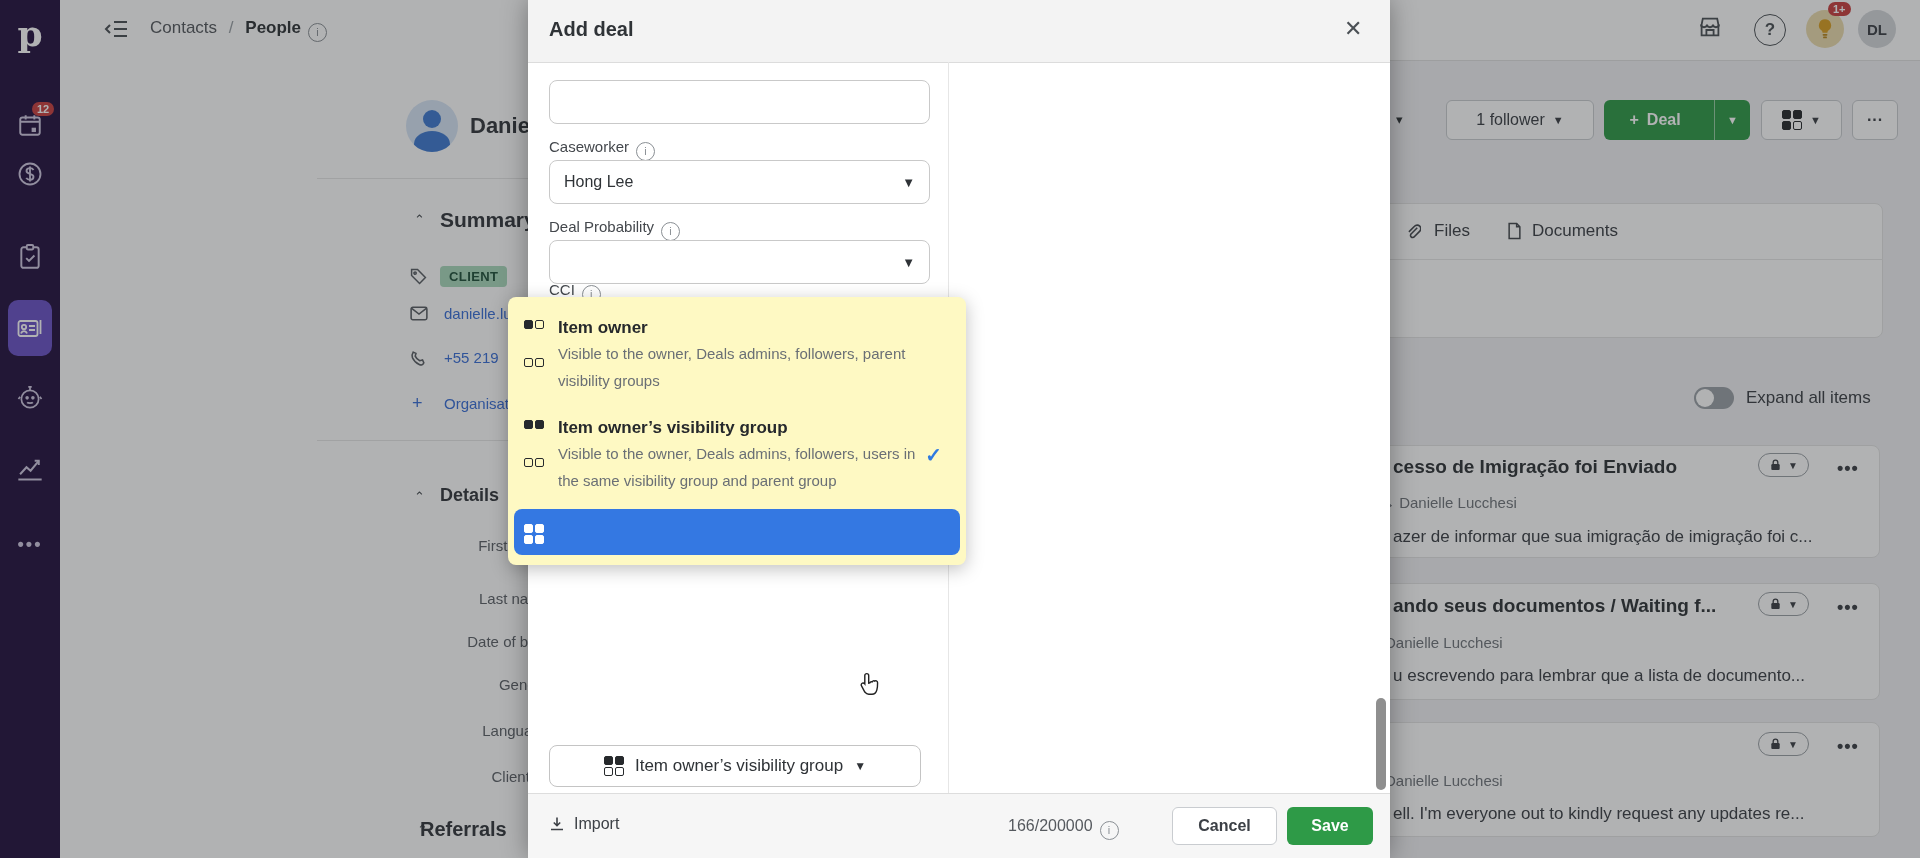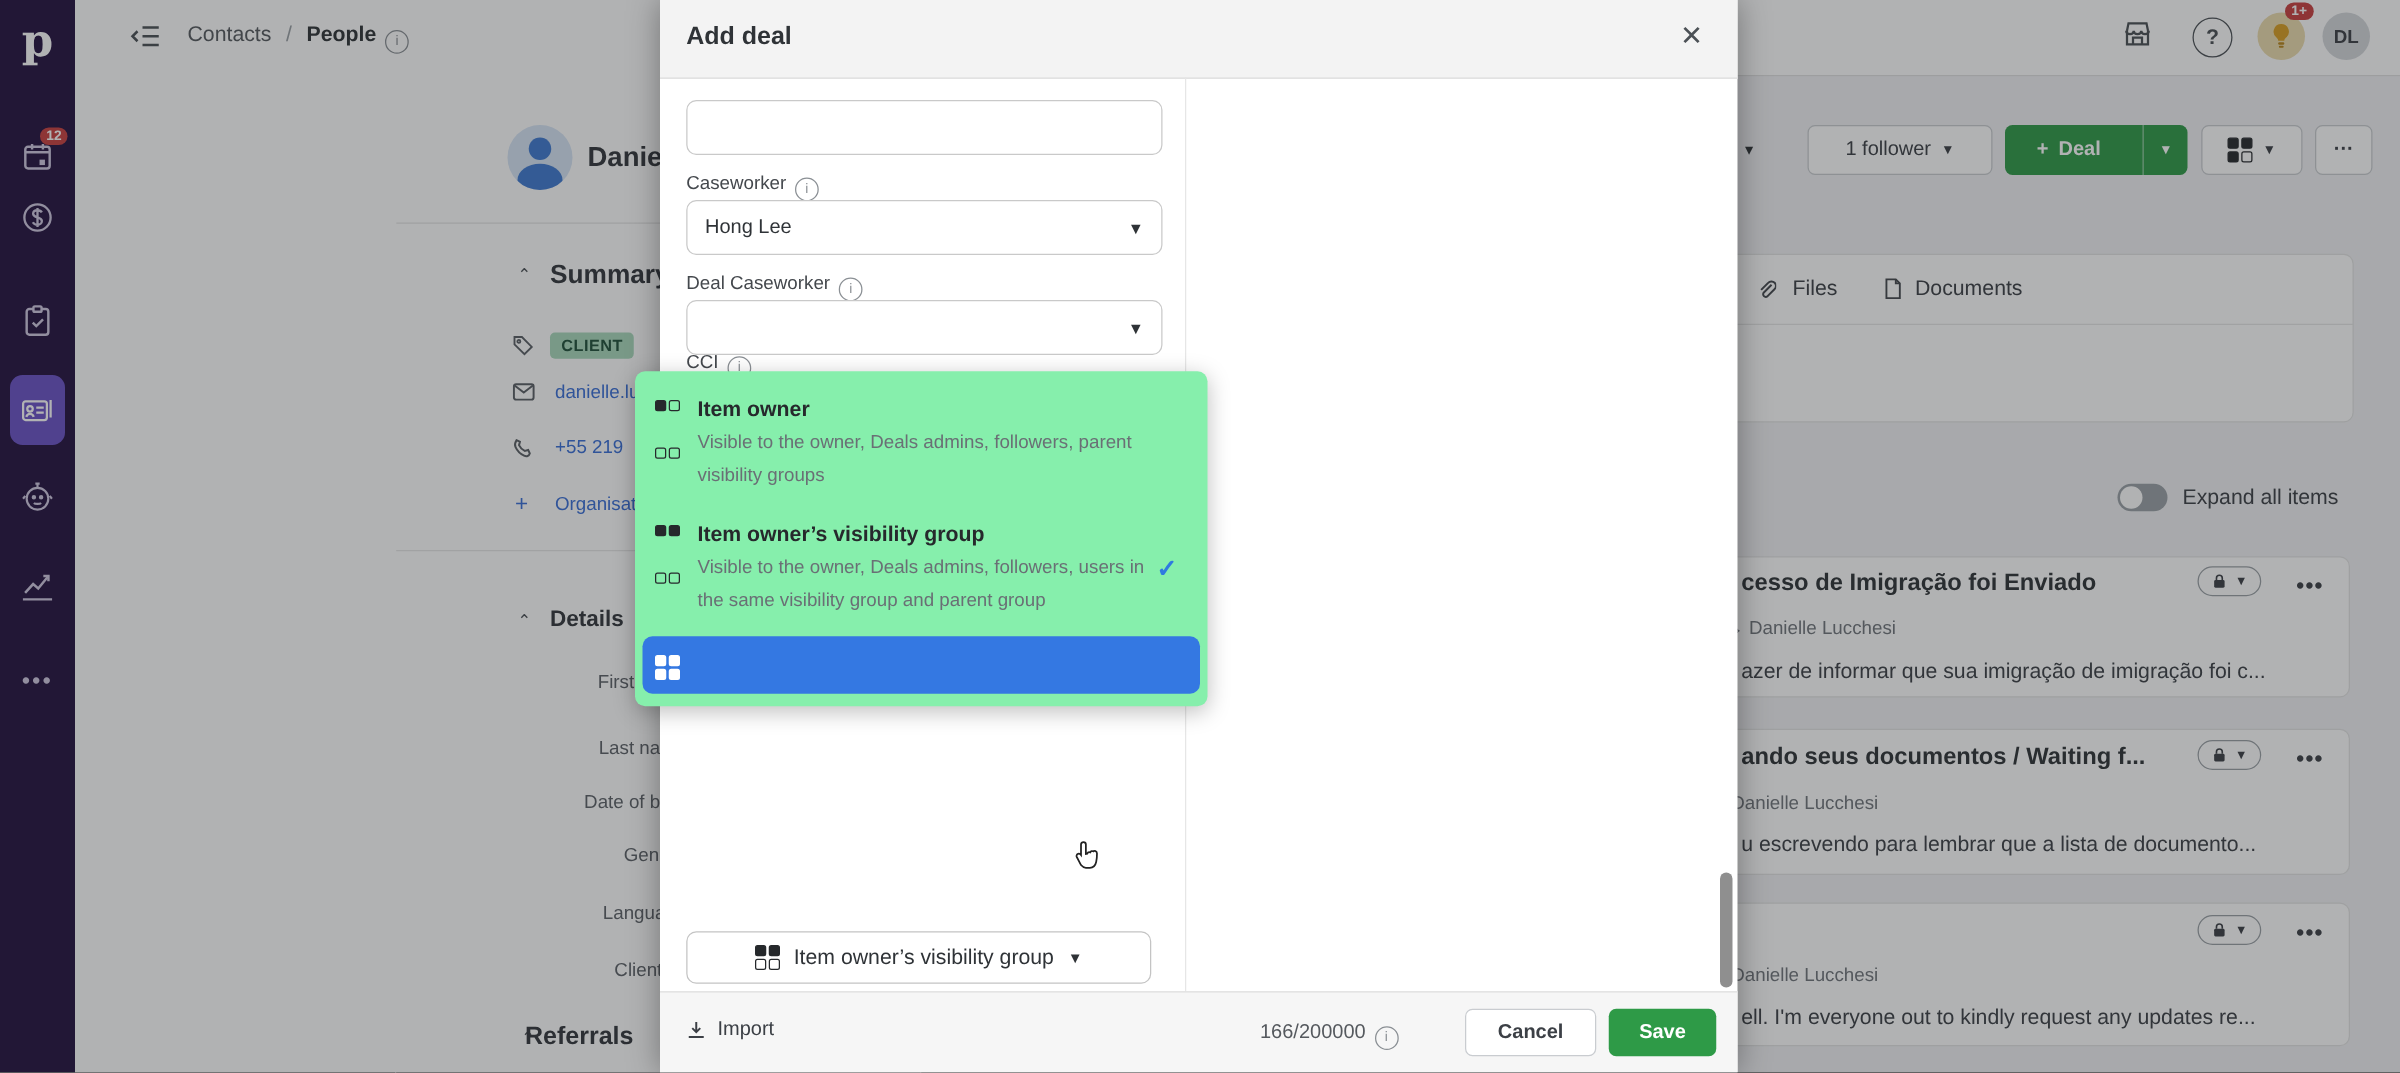--- a/index.html
+++ b/index.html
@@ -69,21 +69,21 @@
   .m-label{font-size:15px;color:#44484d;z-index:21;white-space:nowrap;}
   .m-input{left:549px;width:381px;height:44px;border:1px solid #c9c9c9;border-radius:8px;background:#fff;
            box-sizing:border-box;z-index:21;display:flex;align-items:center;padding:0 14px;font-size:16px;color:#2f3337;}
   .m-caret{margin-left:auto;color:#2f3337;font-size:13px;}
   .m-footer{left:528px;top:793px;width:862px;height:65px;background:#f6f6f6;border-top:1px solid #ddd;z-index:21;}
   .import-btn{left:549px;top:815px;display:flex;gap:9px;align-items:center;font-size:16px;color:#3c4046;z-index:22;}
   .counter{left:1008px;top:817px;font-size:16px;color:#55595e;z-index:22;}
   .cancel-btn{left:1172px;top:807px;width:105px;height:38px;z-index:22;font-weight:bold;}
   .save-btn{left:1287px;top:807px;width:86px;height:38px;z-index:22;}
   
-  .dropdown{left:508px;top:297px;width:458px;background:#86efac;border-radius:8px;z-index:30;
+  .dropdown{left:508px;top:297px;width:458px;background:#fef9c3;border-radius:8px;z-index:30;
             box-shadow:0 4px 18px rgba(0,0,0,.25);padding:8px 0;}
   .opt{display:flex;gap:14px;padding:11px 16px;position:relative;}
   .opt .txts{width:366px;}
   .opt-title{font-size:17px;font-weight:bold;color:#26292c;line-height:24px;}
   .opt-desc{font-size:15px;color:#6a6f75;line-height:27px;margin-top:2px;}
   .opt.hl{background:#3478e2;margin:4px 6px 2px 6px;border-radius:8px;padding:11px 10px;}
   .opt.hl .opt-title,.opt.hl .opt-desc{color:#fff;}
   .opt .check{position:absolute;right:24px;top:50%;transform:translateY(-50%);color:#2f7ae0;font-size:20px;font-weight:bold;}
   .grid4{display:inline-grid;grid-template-columns:9px 9px;gap:2px;margin-top:4px;color:#26292c;}
   .grid4 i{width:9px;height:9px;border:1.8px solid currentColor;border-radius:2px;box-sizing:border-box;display:block;}
@@ -358,21 +358,21 @@
   <div class="abs m-col-div"></div>
   <div class="abs m-scroll"></div>
 
   <div>
     <div class="abs m-input" style="top:80px;"></div>
     <span class="abs m-label" style="left:549px;top:138px;"><span>Caseworker</span><span class="circle-i">i</span></span>
     <div class="abs m-input" style="top:160px;">
         <span>Hong Lee</span>
         <span class="m-caret">▼</span>
       </div>
-    <span class="abs m-label" style="left:549px;top:218px;"><span>Deal Caseworker</span><span class="circle-i">i</span></span>
+    <span class="abs m-label" style="left:549px;top:218px;"><span>Deal Probability</span><span class="circle-i">i</span></span>
     <div class="abs m-input" style="top:240px;">
         <span></span>
         <span class="m-caret">▼</span>
       </div>
     <span class="abs m-label" style="left:549px;top:281px;"><span>CCI</span><span class="circle-i">i</span></span>
 
     <div class="abs vis-btn">
       <span class="grid4 f2" style="margin-top:0;">
           <i></i>
           <i></i>

